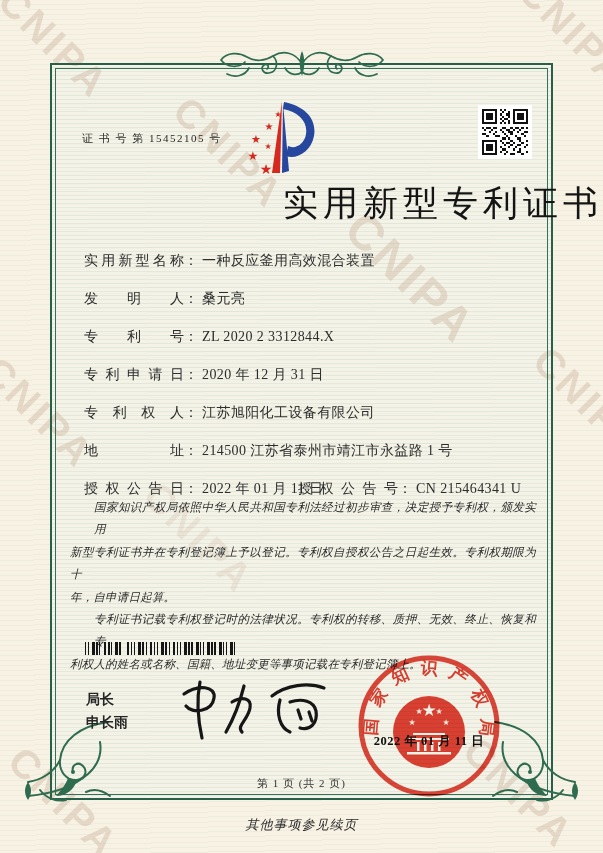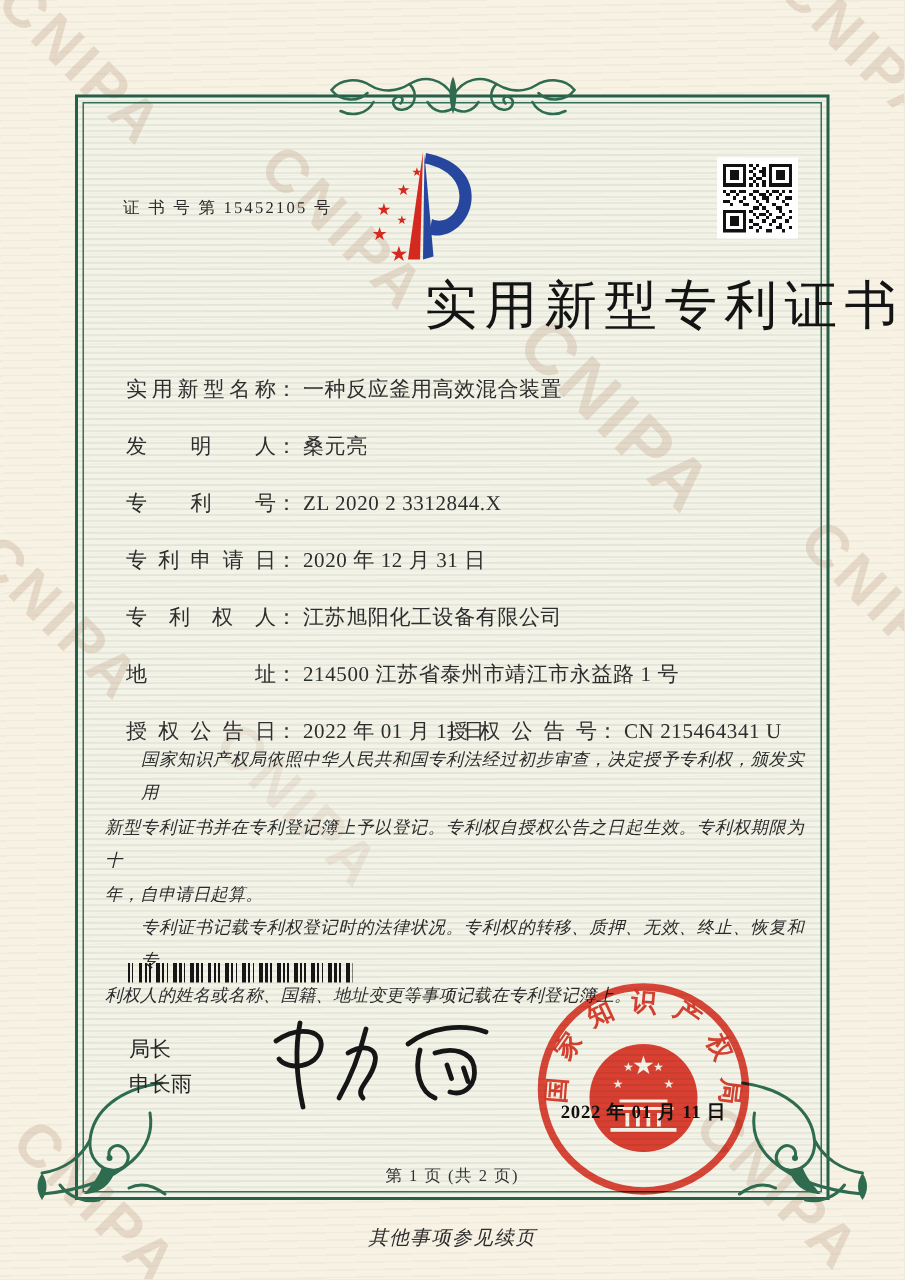--- a/index.html
+++ b/index.html
@@ -39,21 +39,21 @@
   .fvalue{margin-left:4px;letter-spacing:0.4px;white-space:nowrap;}
   .grant-right{position:absolute;left:214px;top:0;display:flex;height:22px;line-height:22px;}
   .paras{position:absolute;left:70px;top:496px;width:466px;font-size:11.5px;line-height:22.4px;
     color:#2b2b2b;font-style:italic;letter-spacing:0.2px;}
   .bline{word-break:break-all;white-space:nowrap;}
   .bline.fill{white-space:normal;text-align:justify;text-align-last:justify;text-justify:inter-character;}
   .bline.indent{padding-left:24px;}
   .barcode{position:absolute;left:85px;top:642px;width:150px;height:13px;
     background:repeating-linear-gradient(90deg,#161616 0 1.5px,transparent 1.5px 3px,#161616 3px 4px,transparent 4px 7.5px,#161616 7.5px 10px,transparent 10px 11.5px);}
   .officer{position:absolute;left:86px;top:688px;font-family:"Liberation Sans","DejaVu Sans",sans-serif;
-    font-size:14px;font-weight:400;color:#262626;line-height:23px;}
+    font-size:14px;font-weight:700;color:#262626;line-height:23px;}
   .signature{position:absolute;left:172px;top:668px;}
   .seal{position:absolute;left:357px;top:654px;width:144px;height:144px;mix-blend-mode:multiply;}
   .seal-date{position:absolute;left:-12px;top:79px;width:168px;text-align:center;
     font-size:12.5px;color:#111;letter-spacing:0.5px;font-weight:600;}
   .page-num{position:absolute;left:0;top:776px;width:100%;text-align:center;font-size:11px;letter-spacing:1px;color:#333;}
   .foot-note{position:absolute;left:0;top:816px;width:100%;text-align:center;font-size:13px;
     font-style:italic;letter-spacing:1px;color:#2c2c2c;}
 </style>
 </head>
 <body>

